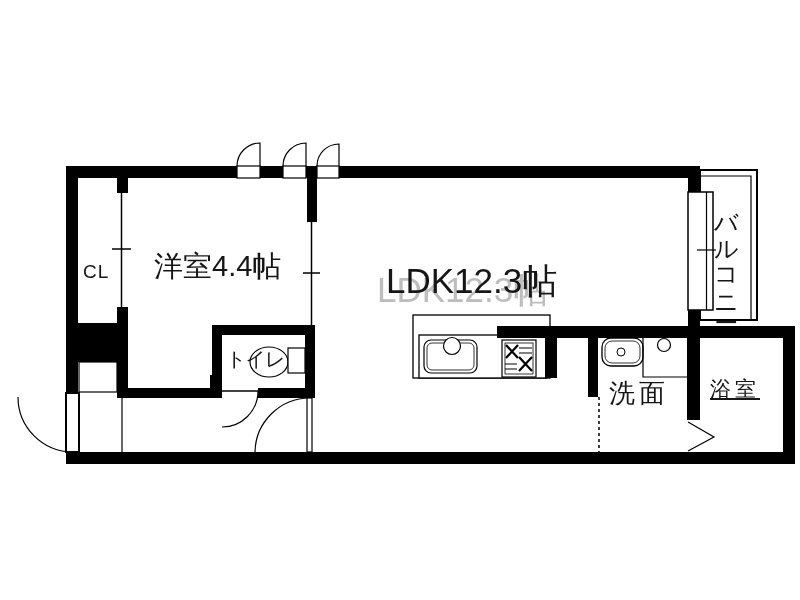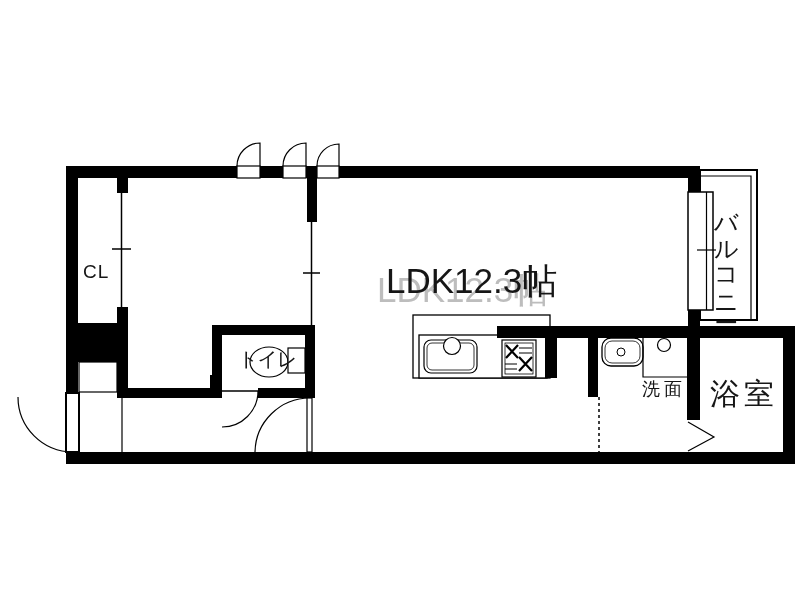--- a/index.html
+++ b/index.html
@@ -6,23 +6,23 @@
   #stage{
     position:relative;width:800px;height:600px;background:#ffffff;overflow:hidden;
     font-family:"Liberation Sans", sans-serif;color:#161616;
   }
   #plan-svg{position:absolute;left:0;top:0;z-index:2;}
   .lbl{position:absolute;z-index:3;white-space:nowrap;color:#161616;line-height:1.05;}
   .lbl-cl{left:83px;top:238px;font-size:19px;letter-spacing:1px;margin-top:24px;}
   .lbl-west{left:154px;top:251px;font-size:29px;}
   .lbl-ldk{left:386px;top:263px;font-size:35px;}
   .lbl-ghost{left:377px;top:272px;font-size:35px;color:#bdbdbd;z-index:1;filter:blur(.4px);}
-  .lbl-toilet{left:238px;top:349px;font-size:20px;letter-spacing:-1px;}
-  .lbl-wash{left:609px;top:380px;font-size:18px;letter-spacing:4px;margin-left:33px;}
-  .lbl-bath{left:710px;top:378px;font-size:30px;letter-spacing:4px;}
+  .lbl-toilet{left:226px;top:349px;font-size:20px;letter-spacing:-1px;}
+  .lbl-wash{left:609px;top:380px;font-size:26px;letter-spacing:4px;}
+  .lbl-bath{left:710px;top:378px;font-size:21px;letter-spacing:4px;text-decoration:underline;}
   .lbl-balcony{
     left:714px;top:196px;font-size:24px;height:132px;
     writing-mode:vertical-rl;text-orientation:upright;letter-spacing:1px;
   }
 </style>
 </head>
 <body>
 
 <div id="stage">
 
@@ -144,18 +144,19 @@
     </g>
 
     <g stroke="#000">
       <rect x="688" y="192" width="25" height="118" fill="#ffffff" stroke-width="1.5"></rect>
       <line x1="706.5" y1="192" x2="706.5" y2="310" stroke-width="1.2"></line>
       <line x1="697" y1="250" x2="716" y2="250" stroke-width="1.2"></line>
     </g>
   </svg>
 
   <div class="lbl lbl-cl">CL</div>
+  <div class="lbl lbl-west">洋室4.4帖</div>
   <div class="lbl lbl-ldk">LDK12.3帖</div>
   <div class="lbl lbl-toilet">トイレ</div>
   <div class="lbl lbl-wash">洗面</div>
   <div class="lbl lbl-bath">浴室</div>
   <div class="lbl lbl-balcony">バルコニー</div>
 </div>
 
 </body></html>

